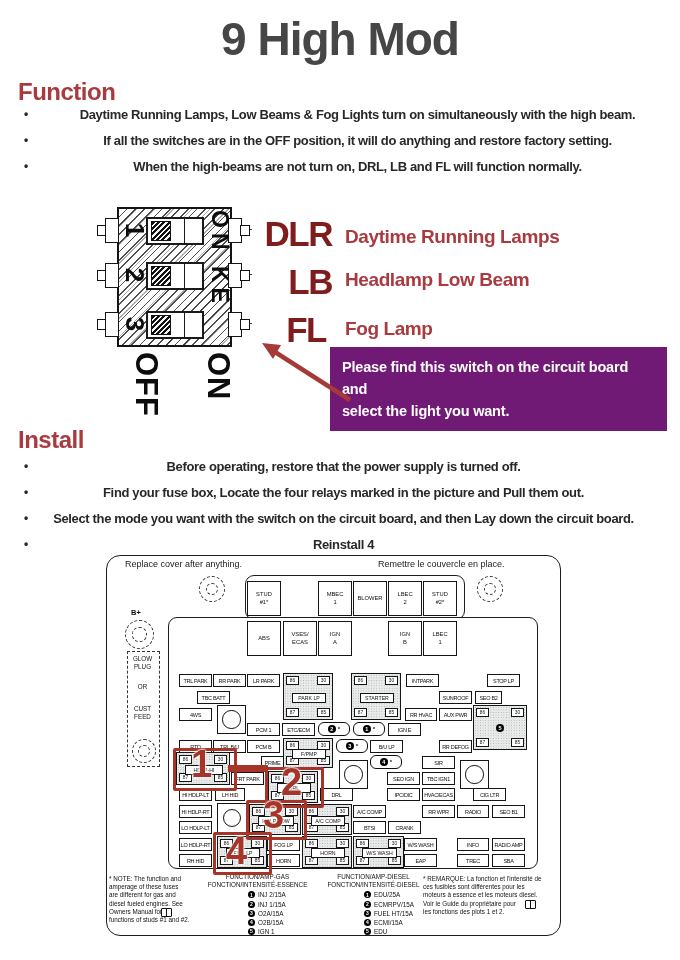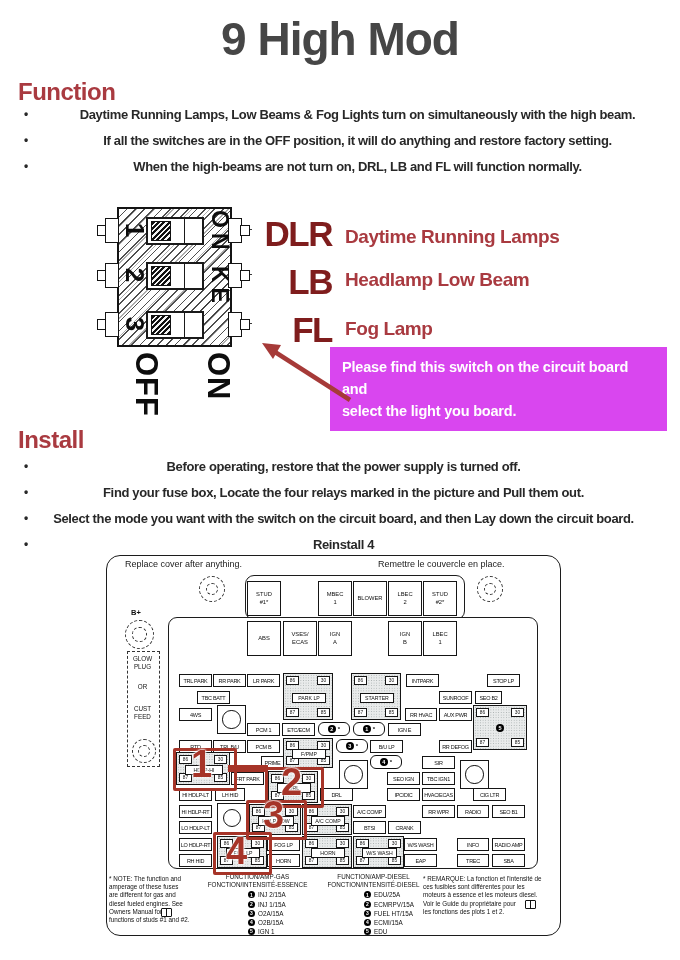--- a/index.html
+++ b/index.html
@@ -21,21 +21,21 @@
   .rowline{height:0;border-top:1.5px dashed #3a3a3a;}
   .slider{border:2px solid #1a1a1a;background:#fff;}
   .slider .dark{position:absolute;left:3px;top:2px;bottom:2px;width:18px;
     background:repeating-linear-gradient(135deg,#111 0 2.2px,#f4f4f4 2.2px 3.8px);border:1px solid #111;}
   .slider .div1{position:absolute;left:36px;top:0;bottom:0;width:0;border-left:1.5px solid #1a1a1a;}
   .pin{border:1.8px solid #141414;background:#fff;}
   .vtext{writing-mode:vertical-rl;text-orientation:mixed;font-weight:bold;color:#0d0d0d;}
   .rot90{transform:rotate(90deg);transform-origin:center;font-weight:bold;color:#0d0d0d;}
   .bigcode{font-size:35px;font-weight:bold;color:#7f1d1d;letter-spacing:-1.5px;text-align:right;}
   .reddesc{font-size:19px;font-weight:bold;color:#a93a40;letter-spacing:-0.4px;white-space:nowrap;}
-  #callout{background:#d946ef;color:#fff;font-size:14.5px;font-weight:bold;
+  #callout{background:#701a75;color:#fff;font-size:14.5px;font-weight:bold;
            padding:9px 12px;line-height:1.52;letter-spacing:-0.2px;}
   
   #fusebox{left:85px;top:545px;width:500px;height:400px;z-index:5;}
   .frame{border:1.6px solid #1c1c1c;background:#fff;border-radius:14px;}
   .frame2{border:1.6px solid #1c1c1c;background:#fff;border-radius:9px;}
   .fnote{font-size:9px;color:#222;white-space:nowrap;}
   .fuse{border:1.4px solid #151515;background:#fff;display:flex;align-items:center;justify-content:center;
         font-size:5.5px;letter-spacing:-0.3px;color:#111;white-space:nowrap;overflow:hidden;}
   .sq{border:1.6px solid #151515;background:#fff;display:flex;align-items:center;justify-content:center;
       text-align:center;font-size:5.8px;color:#111;white-space:pre-line;line-height:1.25;}
@@ -115,26 +115,26 @@
     </div>
   <div class="abs vtext" style="left:206px;top:210px;height:136px;font-size:23px;letter-spacing:5px;">ON KE</div>
   <div class="abs vtext" style="left:128px;top:352px;height:80px;font-size:31px;letter-spacing:1px;">OFF</div>
   <div class="abs vtext" style="left:200px;top:352px;height:62px;font-size:31px;letter-spacing:1px;">ON</div>
 </div>
 
 <div class="abs bigcode" style="left:250px;top:214px;width:82px;">DLR</div>
 <div class="abs reddesc" style="left:345px;top:226px;">Daytime Running Lamps</div>
 <div class="abs bigcode" style="left:250px;top:262px;width:82px;">LB</div>
 <div class="abs reddesc" style="left:345px;top:269px;">Headlamp Low Beam</div>
-<div class="abs bigcode" style="left:250px;top:310px;width:82px;">FL</div>
+<div class="abs bigcode" style="left:244px;top:310px;width:82px;">FL</div>
 <div class="abs reddesc" style="left:345px;top:318px;">Fog Lamp</div>
 
 <div class="abs" id="callout" style="left:330px;top:347px;width:313px;">
   <div>Please find this switch on the circuit board and</div>
-  <div>select the light you board.</div>
+  <div>select the light you want.</div>
 </div>
 <svg class="abs" style="left:240px;top:330px;" width="120" height="90" viewBox="0 0 120 90">
   <line x1="110" y1="70" x2="35" y2="22" stroke="#a63a38" stroke-width="4.5"></line>
   <polygon points="22,13 41,15 33,29" fill="#a63a38"></polygon>
 </svg>
 
 <div class="abs sec-head" style="left:18px;top:426px;">Install</div>
 <ul class="abs bullets" style="left:18px;top:458px;width:628px;" id="install-bullets">
     <li>Before operating, restore that the power supply is turned off.</li>
     <li>Find your fuse box, Locate the four relays marked in the picture and Pull them out.</li>

